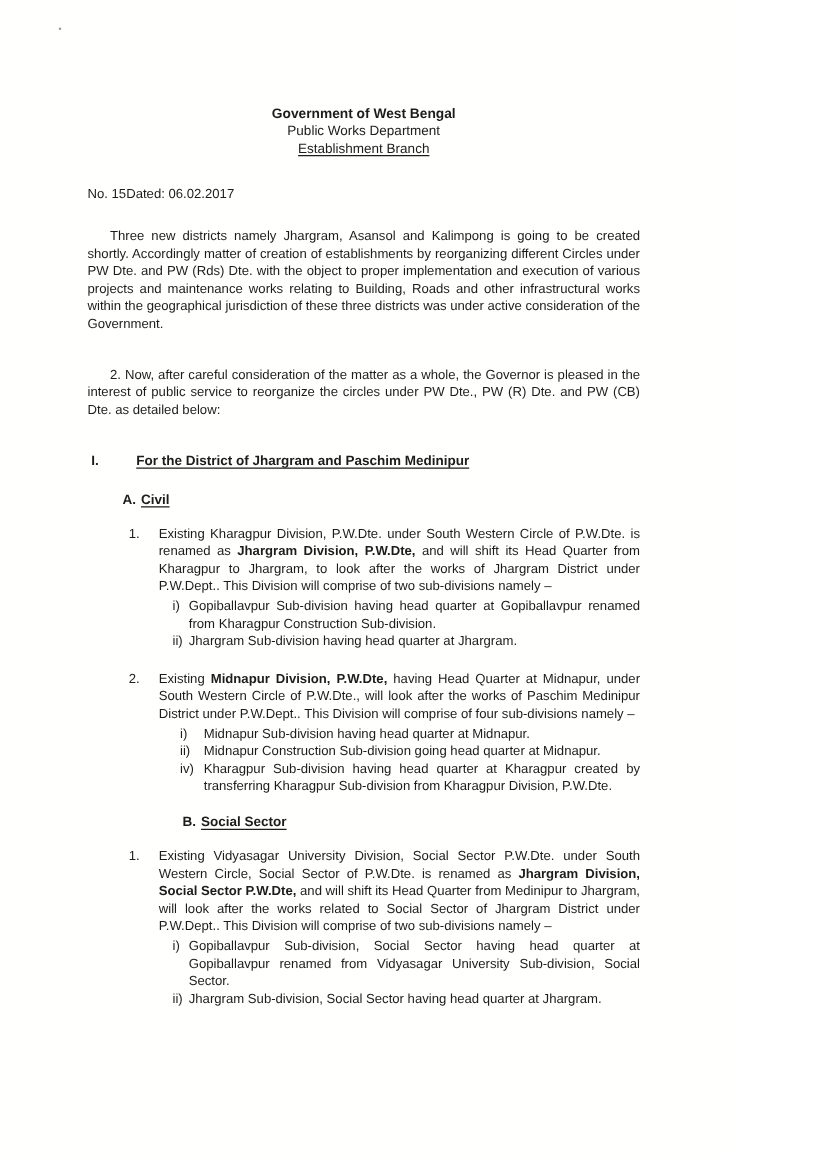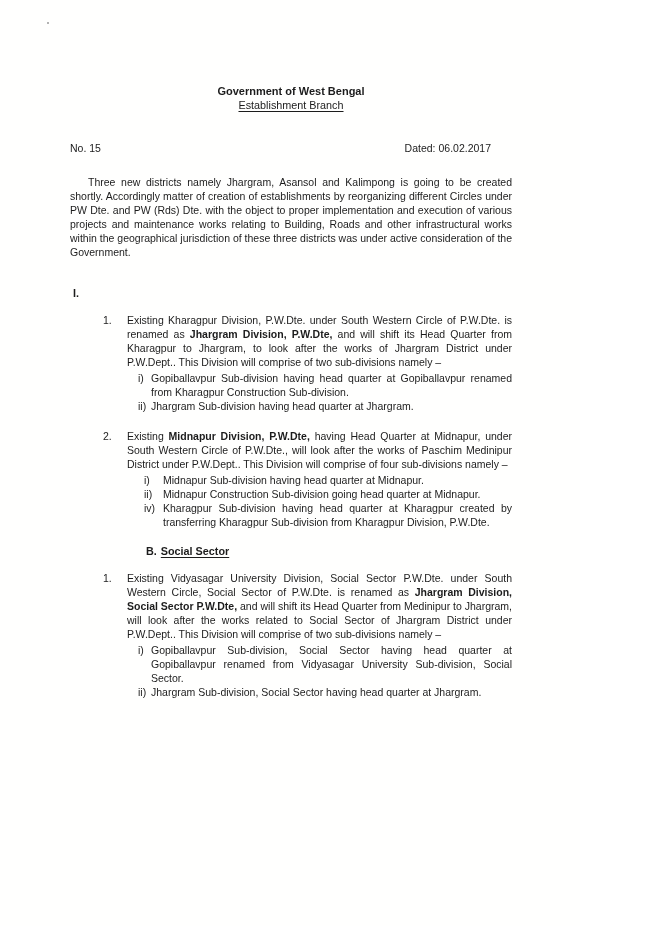--- a/index.html
+++ b/index.html
@@ -28,23 +28,22 @@
     height: 2px;
     background: #9a9a9a;
     border-radius: 50%;
   }
   .doc-header { text-align: center; }
   .doc-header .org { font-weight: bold; font-size: 11px; }
   .doc-header .dept { font-size: 10.8px; }
   .doc-header .branch { font-size: 10.8px; text-decoration: underline; text-underline-offset: 2px; }
 
   .ref-row {
-    margin-top: 29px;
+    margin-top: 22px;
     display: flex;
-    justify-content: space-between;
     align-items: baseline;
   }
   .ref-row .date { padding-right: 21px; }
 
   .doc-title {
     margin-top: 1px;
     text-align: center;
     font-weight: bold;
     font-size: 10.8px;
     letter-spacing: 0.4px;
@@ -113,35 +112,41 @@
   .sub-list.wide .sub-marker { flex: 0 0 19px; }
 </style>
 </head>
 <body>
 
 <div class="page">
   <span class="artifact"></span>
 
   <div class="doc-header">
     <div class="org">Government of West Bengal</div>
+    <div class="dept">Public Works Department</div>
     <div class="branch">Establishment Branch</div>
   </div>
 
   <div class="ref-row">
     <span>No. 15</span>
     <span class="date">Dated: 06.02.2017</span>
   </div>
 
 
   <p class="para p1">Three new districts namely Jhargram, Asansol and Kalimpong is going to be created shortly. Accordingly matter of creation of establishments by reorganizing different Circles under PW Dte. and PW (Rds) Dte. with the object to proper implementation and execution of various projects and maintenance works relating to Building, Roads and other infrastructural works within the geographical jurisdiction of these three districts was under active consideration of the Government.</p>
+  <p class="para p2">2. Now, after careful consideration of the matter as a whole, the Governor is pleased in the interest of public service to reorganize the circles under PW Dte., PW (R) Dte. and  PW (CB) Dte. as detailed below:</p>
 
   <div class="sec-heading">
     <span class="sec-num">I.</span>
+    <span class="sec-title">For the District of Jhargram and Paschim Medinipur</span>
   </div>
 
+  <div class="sub-heading a">
+    <span>A.</span><span class="u">Civil</span>
+  </div>
 
   <div class="num-item">
     <span class="num">1.</span>
     <span class="item-text"><span>Existing Kharagpur Division, P.W.Dte. under South Western Circle of P.W.Dte. is renamed as </span><span style="font-weight: bold;">Jhargram Division, P.W.Dte,</span><span> and will shift its Head Quarter from Kharagpur to Jhargram, to look after the works of Jhargram District under P.W.Dept.. This Division will comprise of two sub-divisions namely –</span></span>
   </div>
   <div class="sub-list">
     <div class="sub-item">
       <span class="sub-marker">i)</span>
       <span class="sub-text">Gopiballavpur Sub-division having head quarter at Gopiballavpur renamed from Kharagpur Construction Sub-division.</span>
     </div>

